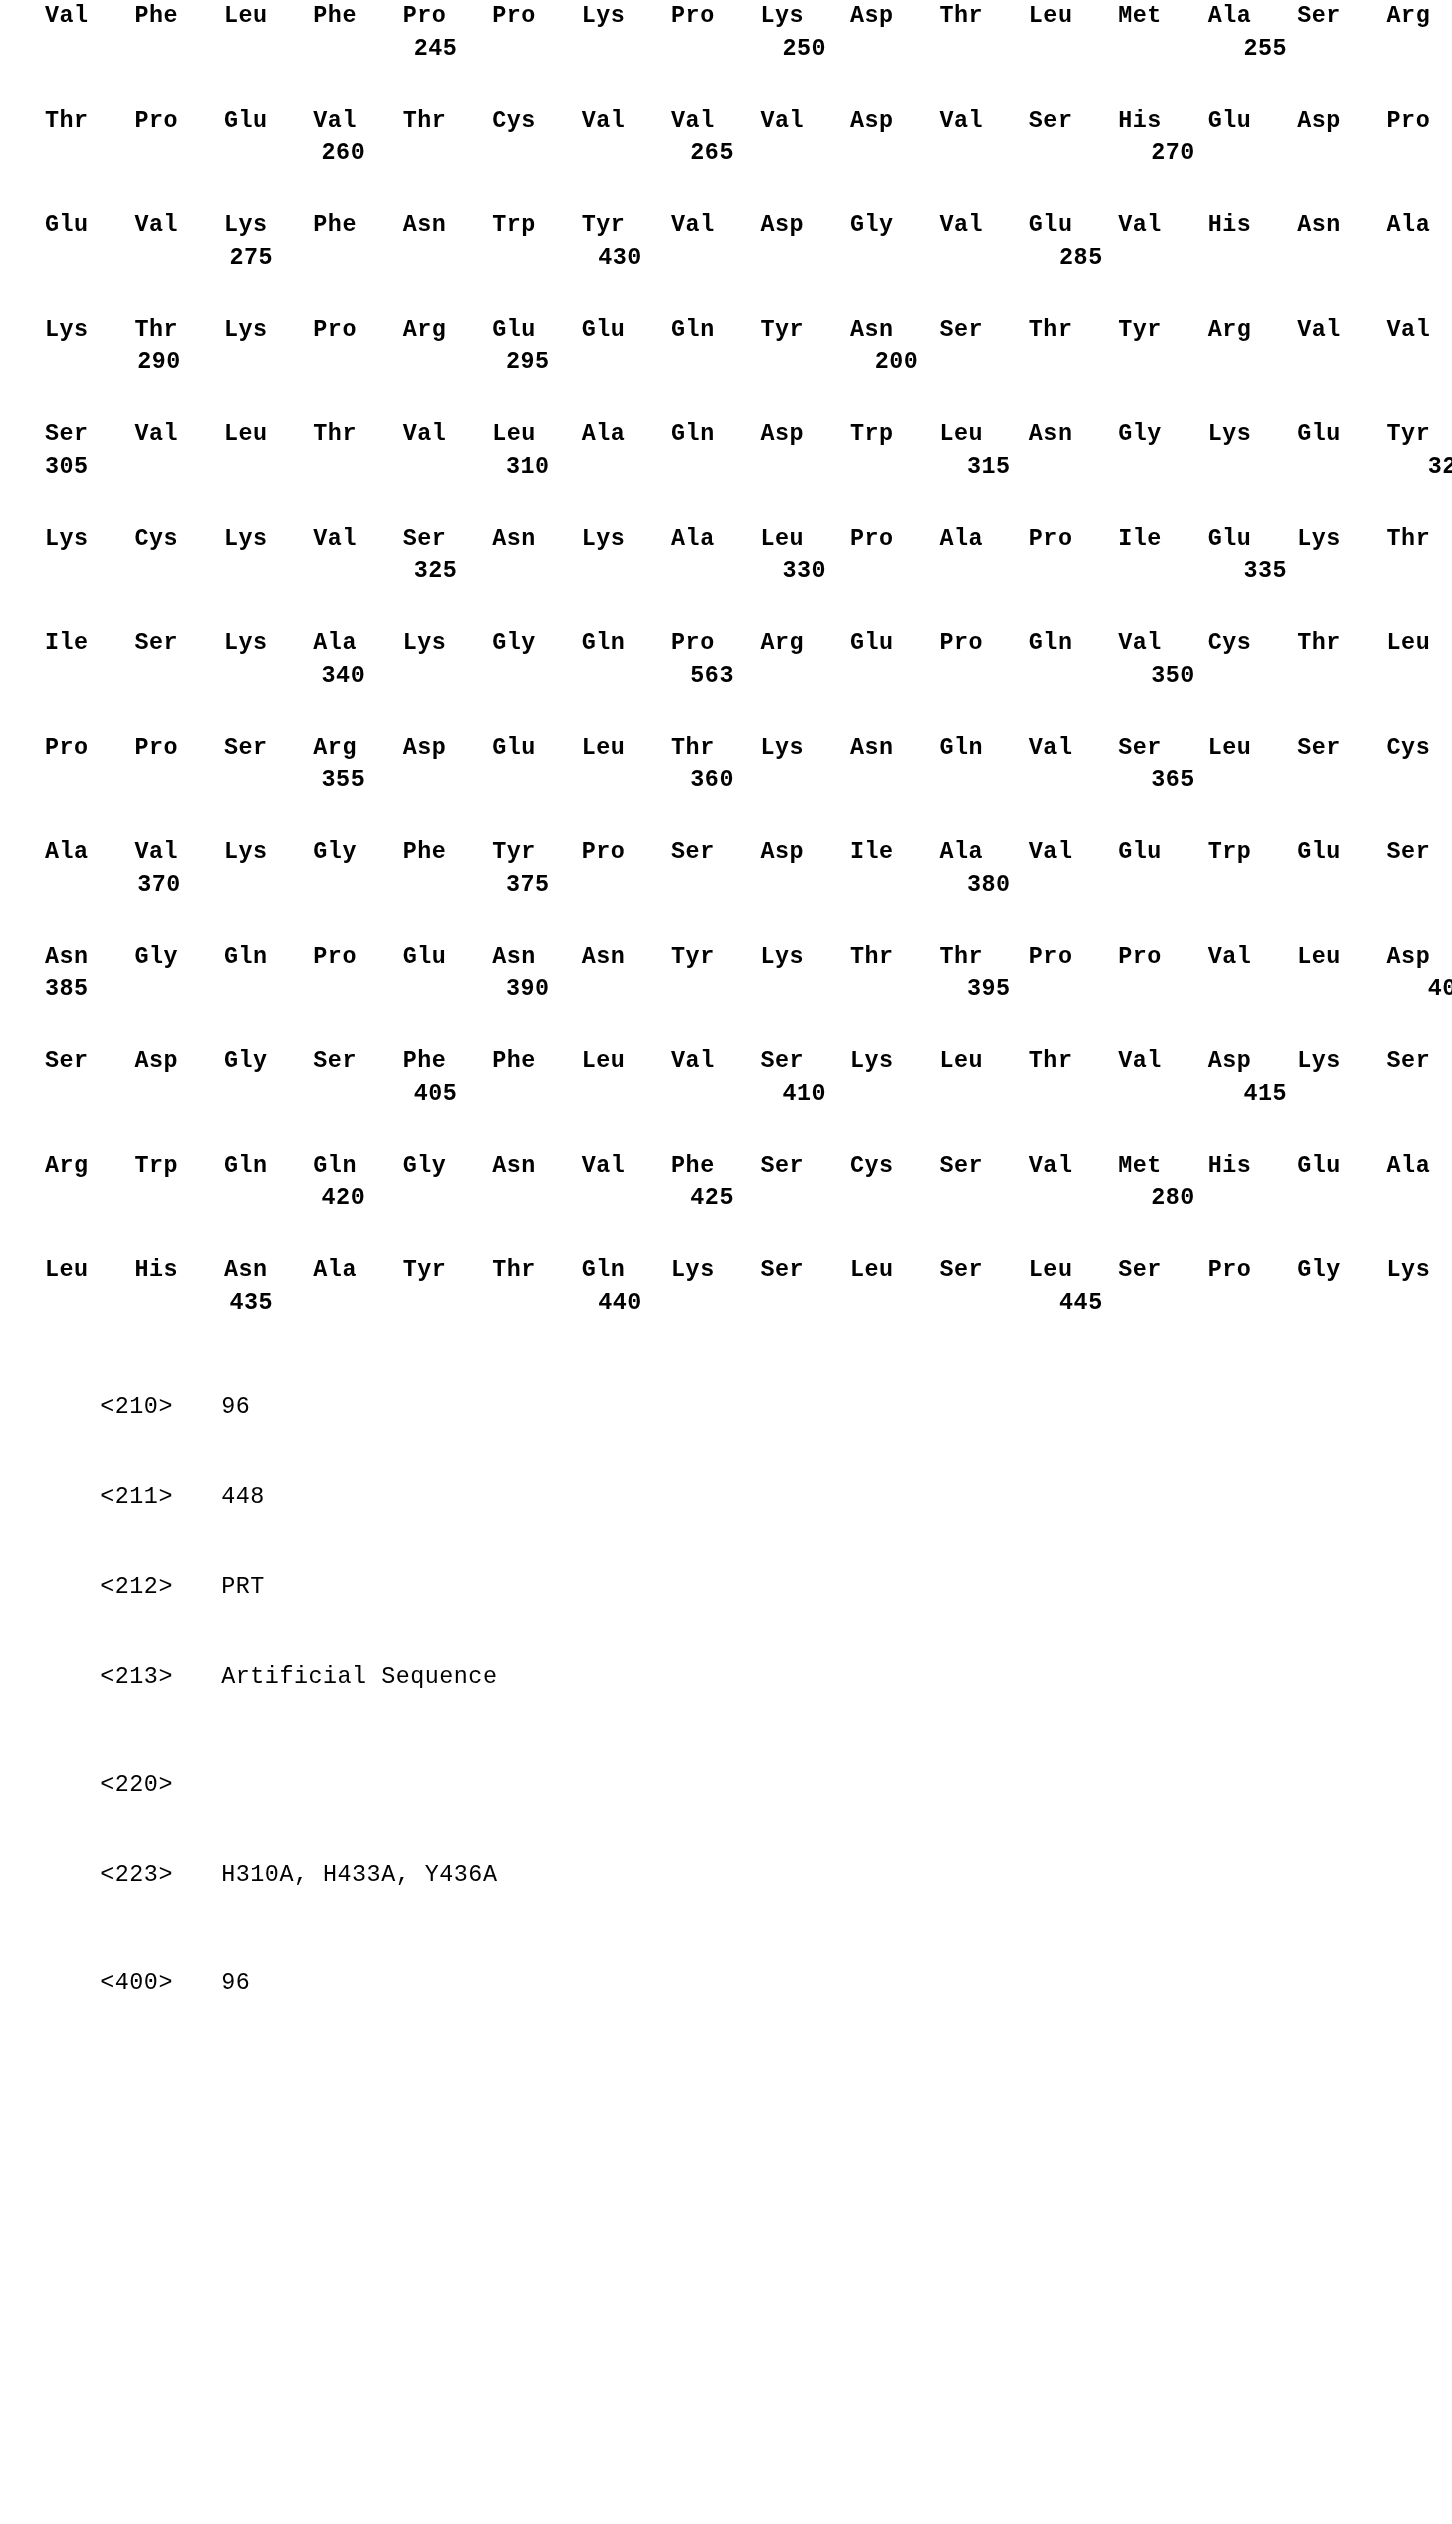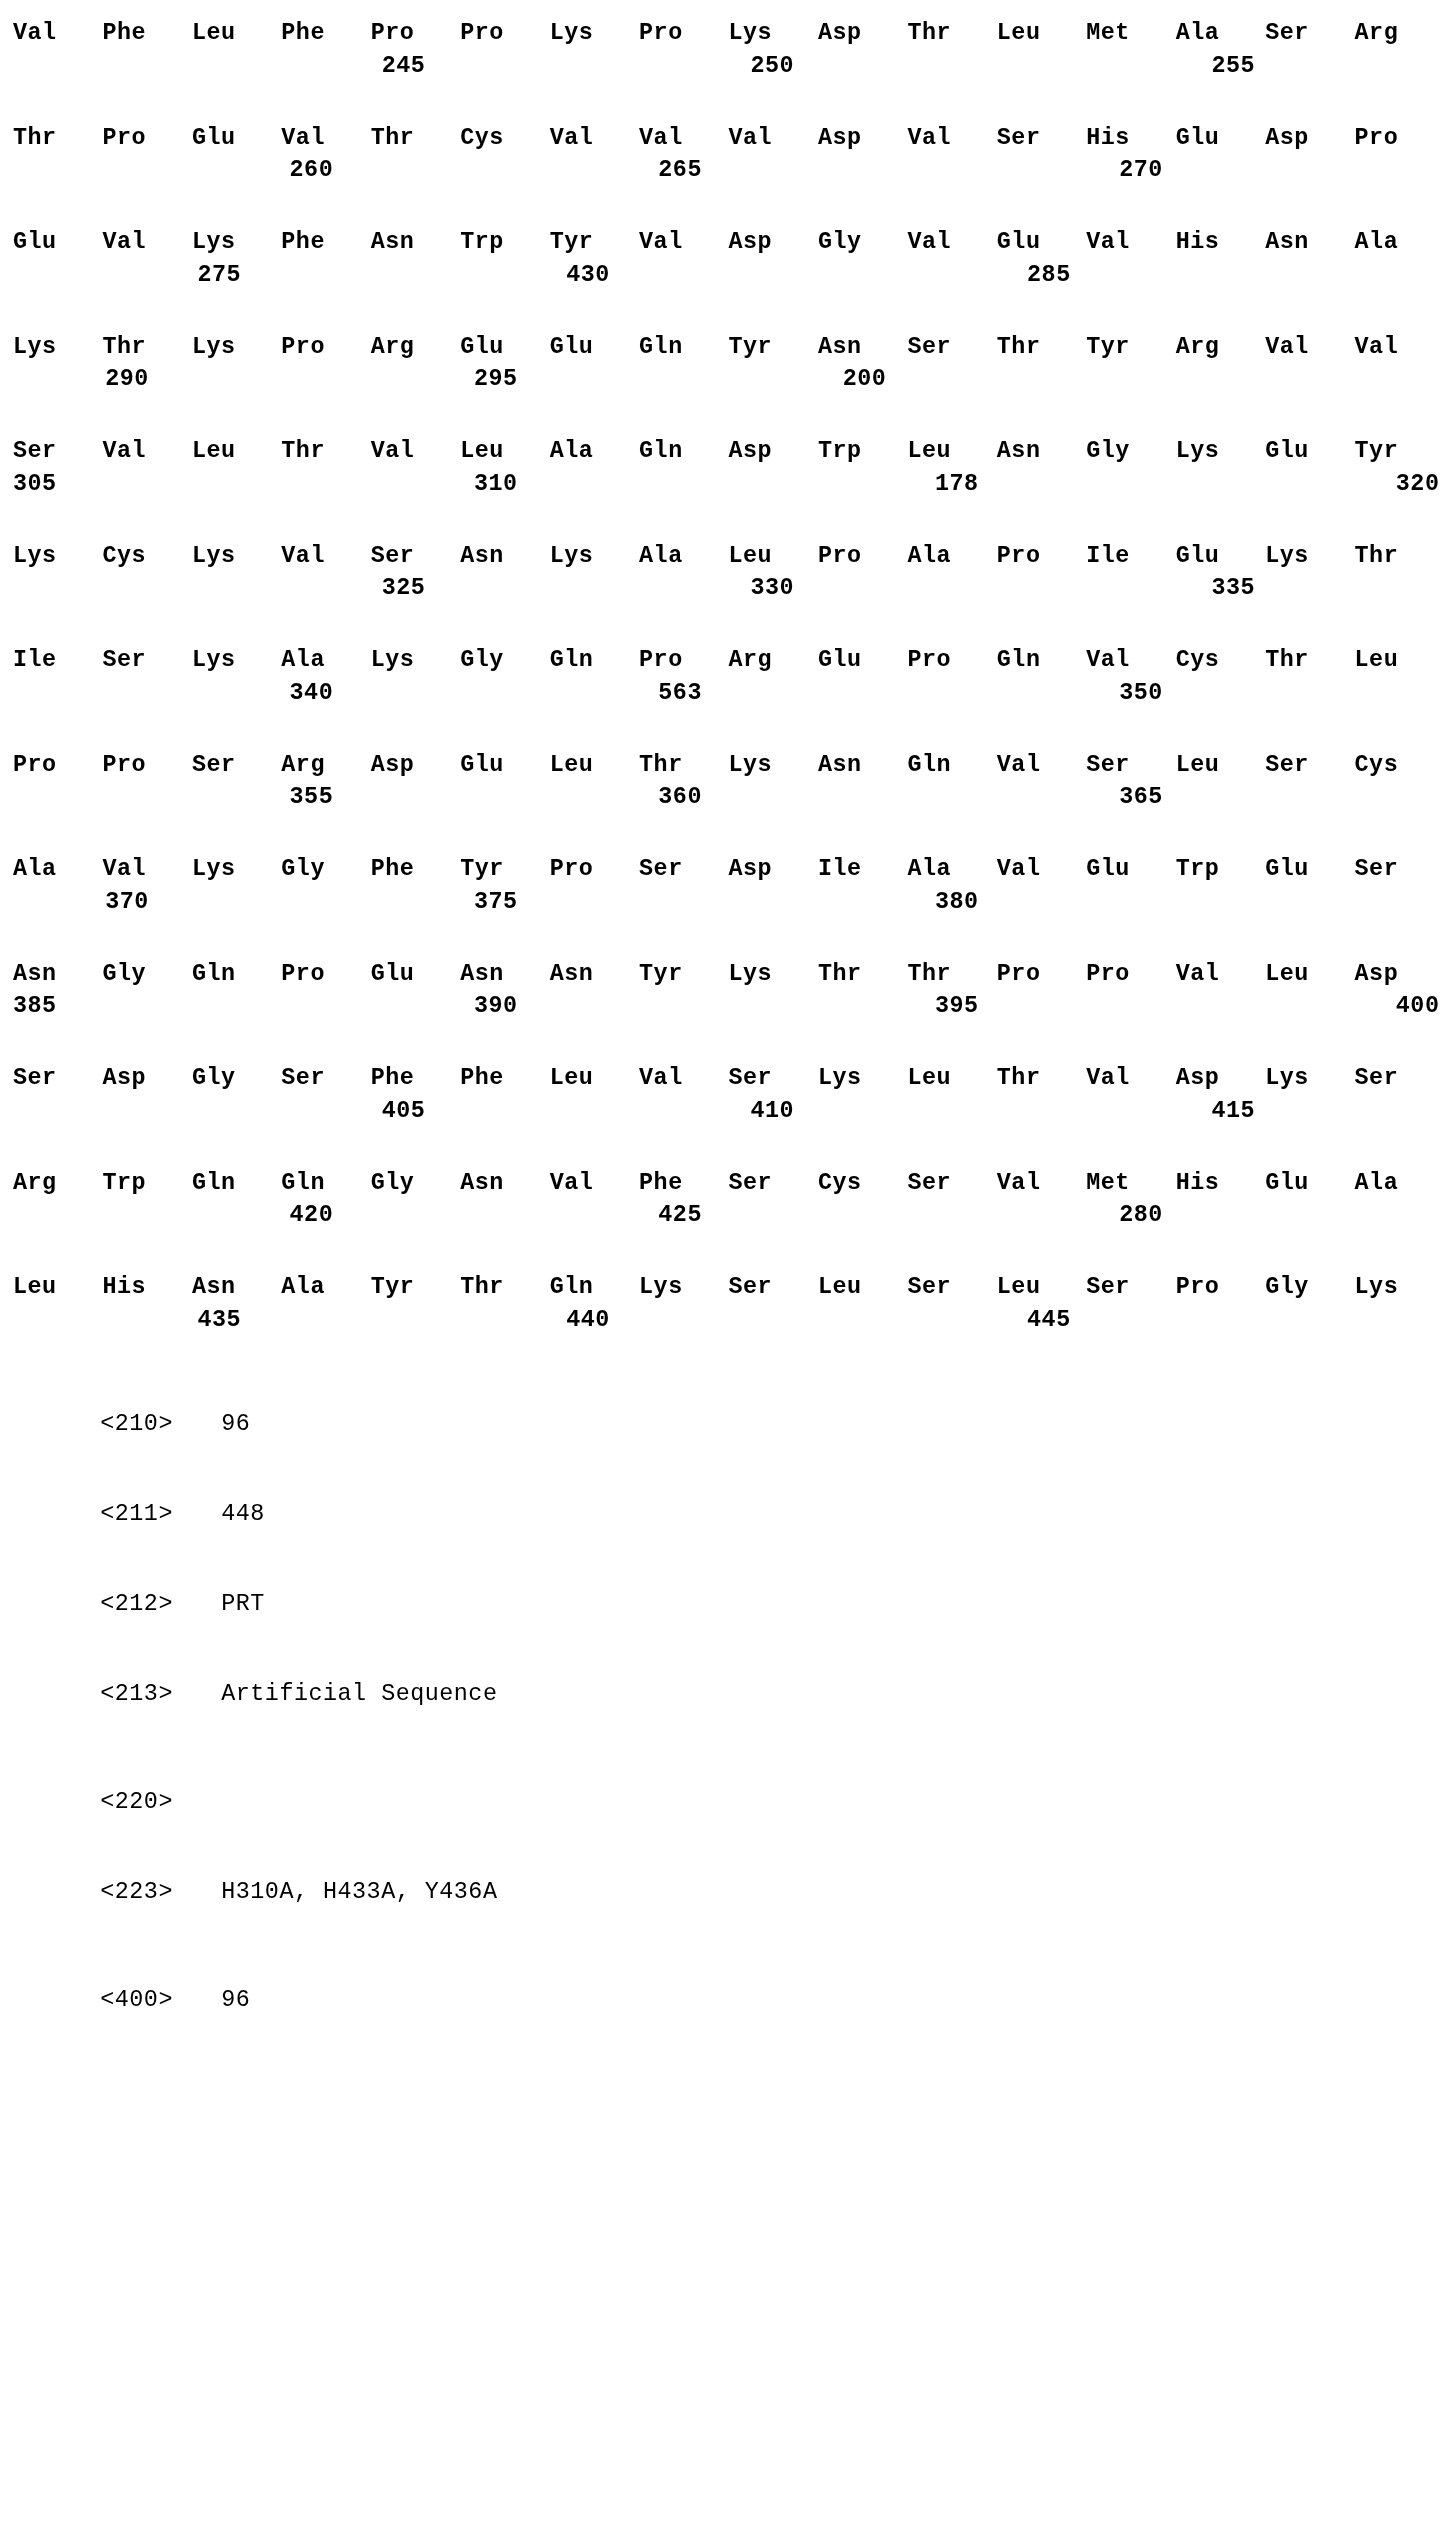--- a/index.html
+++ b/index.html
@@ -13,21 +13,22 @@
     color: #000000;
   }
   .page {
     width: 1452px;
     min-height: 2525px;
     position: relative;
     padding: 0;
     box-sizing: border-box;
   }
   .sequence-block {
-    padding-top: 20px;
+    padding-top: 3px;
+    margin-left: 32px;
   }
   .seq-group {
     margin-bottom: 40px;
   }
   .residue-row,
   .number-row {
     display: grid;
     grid-template-columns: repeat(16, 1fr);
     width: 1431px;
     margin-left: 13px;
@@ -259,21 +260,21 @@
         <span class="num-cell">305</span>
         <span class="num-cell"></span>
         <span class="num-cell"></span>
         <span class="num-cell"></span>
         <span class="num-cell"></span>
         <span class="num-cell">310</span>
         <span class="num-cell"></span>
         <span class="num-cell"></span>
         <span class="num-cell"></span>
         <span class="num-cell"></span>
-        <span class="num-cell">178</span>
+        <span class="num-cell">315</span>
         <span class="num-cell"></span>
         <span class="num-cell"></span>
         <span class="num-cell"></span>
         <span class="num-cell"></span>
         <span class="num-cell">320</span>
       </div>
     </div>
 
     <div class="seq-group">
       <div class="residue-row">

